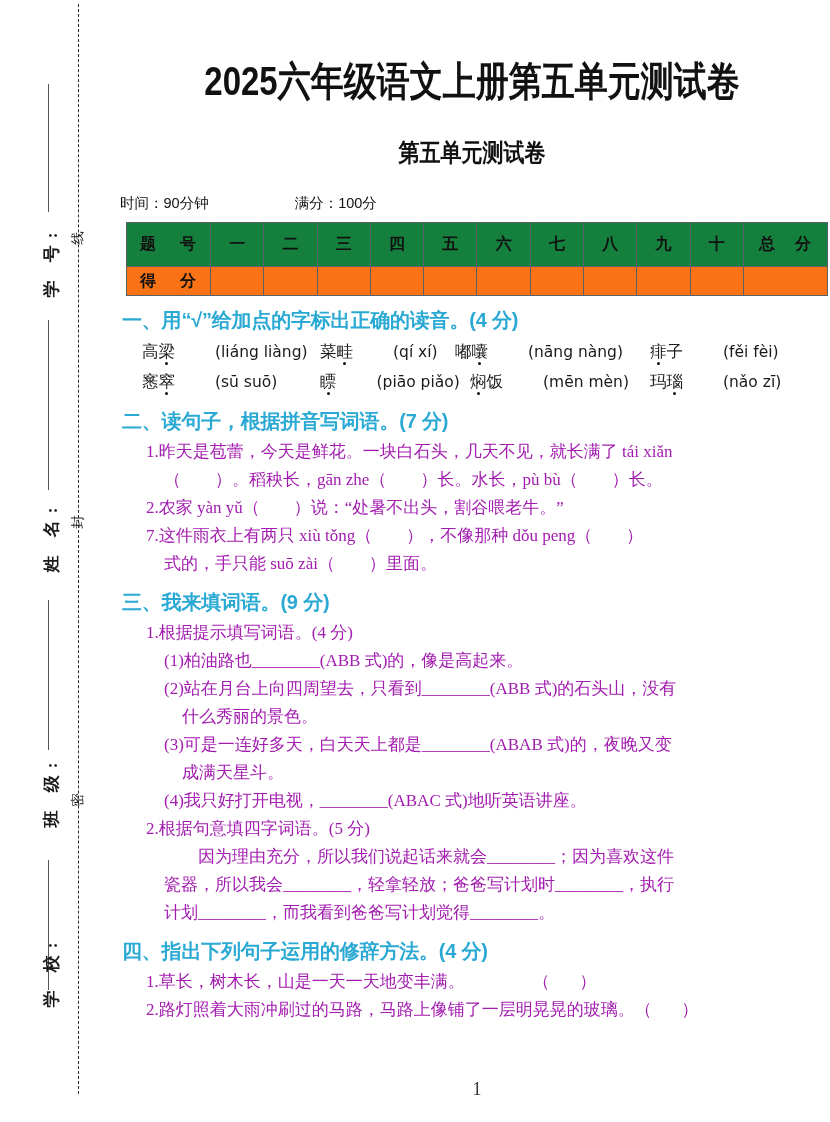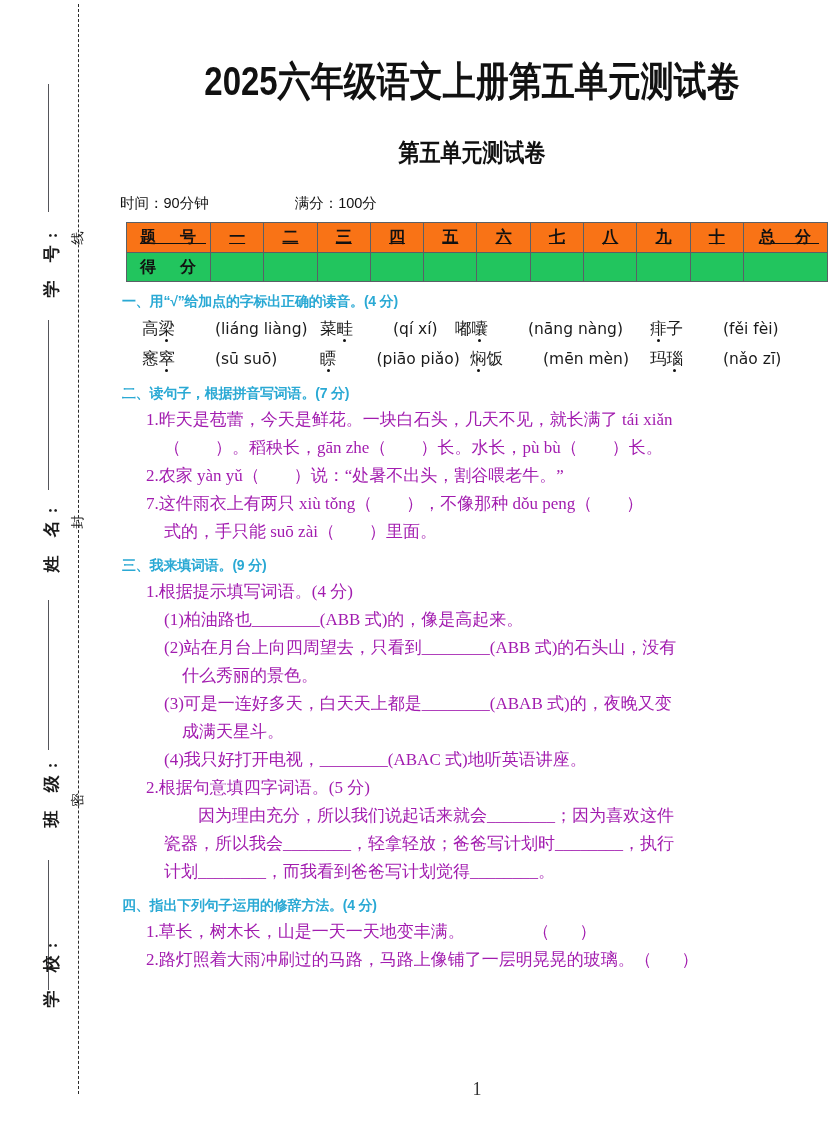--- a/index.html
+++ b/index.html
@@ -89,30 +89,30 @@
     border: 1.6px solid #2b2b2b;
   }
   #score-table td {
     border: 1px solid #5a6066;
     text-align: center;
     font-family: "Liberation Serif", "DejaVu Serif", serif;
     font-size: 16px;
     font-weight: 600;
     color: #111;
   }
-  #score-table tr.head td { background: #f97316; height: 30px; text-decoration: underline; }
-  #score-table tr.body td { background: #22c55e; height: 29px; }
+  #score-table tr.head td { background: #15803d; height: 44px; }
+  #score-table tr.body td { background: #f97316; height: 29px; }
   #score-table td.label { letter-spacing: 10px; padding-left: 10px; width: 84px; }
 
   
   .sec-head {
     color: #2aa9d4;
     font-family: "Liberation Sans", "DejaVu Sans", sans-serif;
     font-weight: bold;
-    font-size: 14px;
+    font-size: 20px;
     margin: 11px 0 3px 2px;
     letter-spacing: -0.2px;
   }
   .line {
     font-size: 17px;
     line-height: 28px;
     color: #a21caf;
     white-space: pre-wrap;
   }
   .ind1 { padding-left: 26px; }

